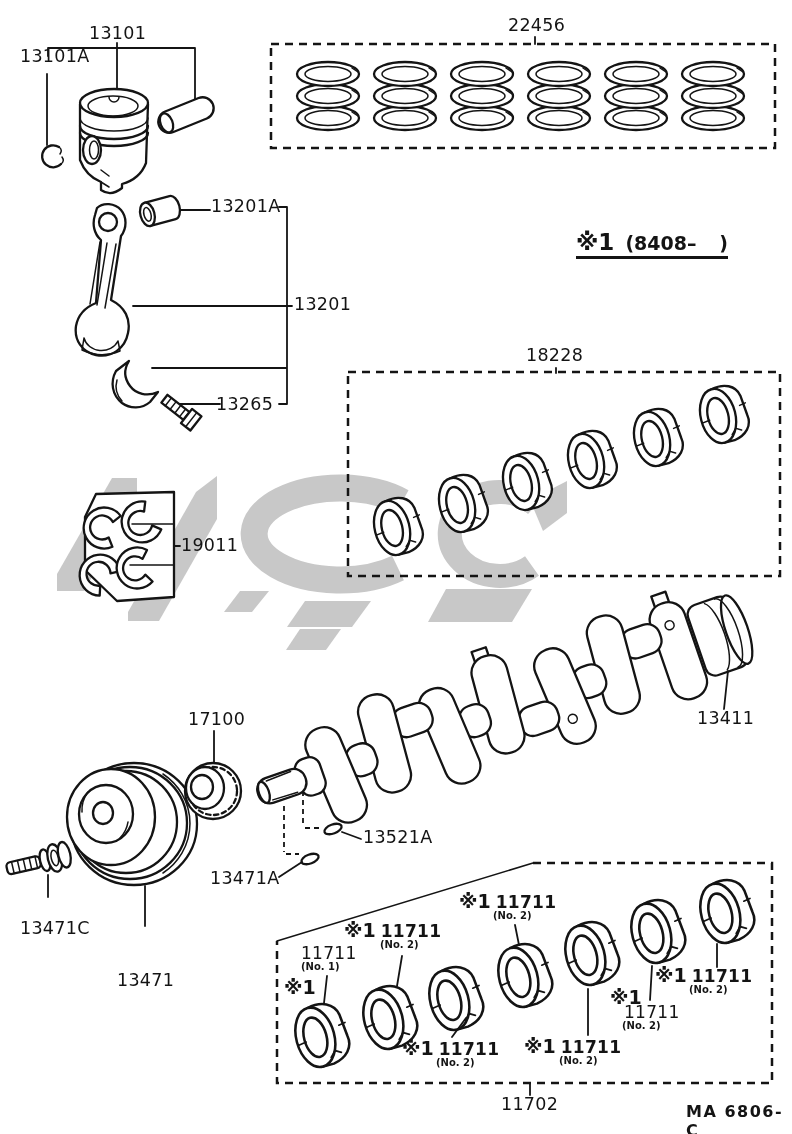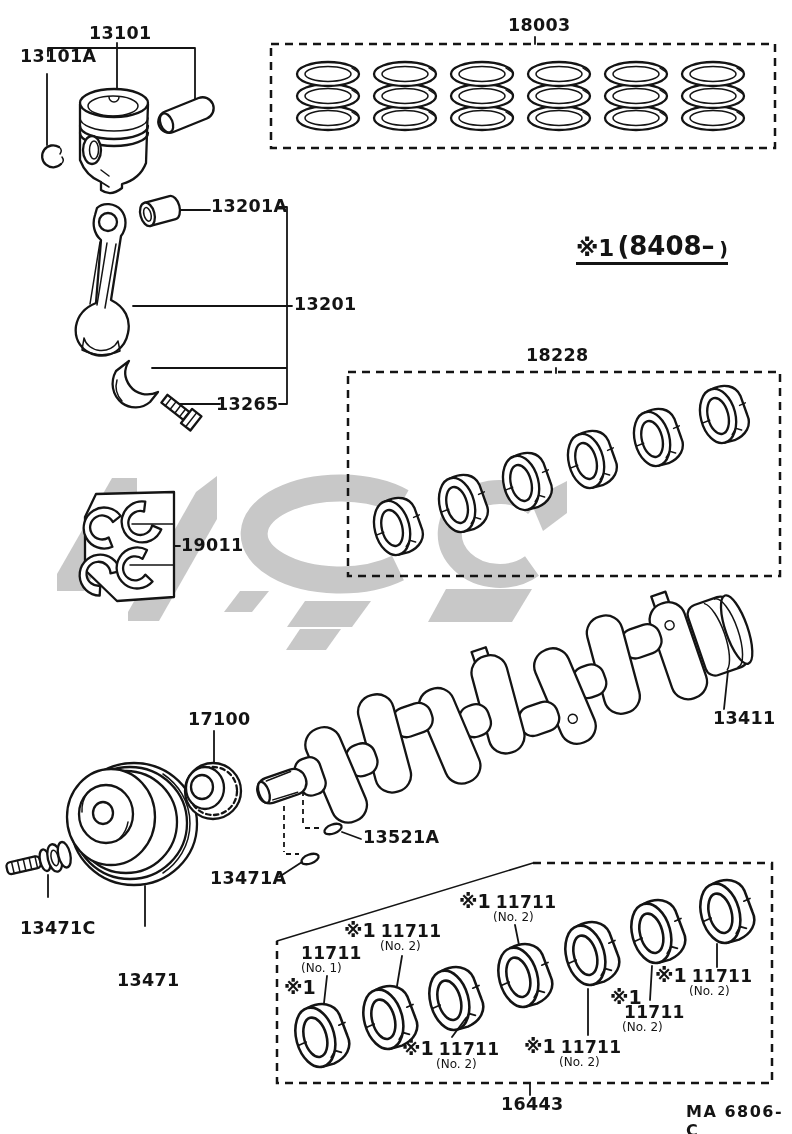--- a/index.html
+++ b/index.html
@@ -17,34 +17,34 @@
   svg .ln{stroke:var(--ink);stroke-width:2.3;fill:none;stroke-linecap:round;stroke-linejoin:round;}
   svg .fw{stroke:var(--ink);stroke-width:2.3;fill:var(--paper);stroke-linejoin:round;}
   svg .thin{stroke:var(--ink);stroke-width:1.5;fill:none;stroke-linecap:round;}
   svg .lead{stroke:var(--ink);stroke-width:1.8;fill:none;stroke-linecap:round;}
   svg .dash{stroke:var(--ink);stroke-width:2.5;fill:none;stroke-dasharray:8 6;}
   svg .dashl{stroke:var(--ink);stroke-width:1.8;fill:none;stroke-dasharray:5 4;}
   svg .wm{fill:var(--watermark);stroke:none;}
   svg .wms{stroke:var(--watermark);fill:none;}
 
   .lbl{
-    position:absolute;font-weight:700;font-size:17.5px;line-height:1;
+    position:absolute;font-weight:400;font-size:17.5px;line-height:1;
     letter-spacing:.3px;white-space:nowrap;color:var(--ink);
   }
   .mb-line{position:absolute;font-weight:700;white-space:nowrap;line-height:1;display:flex;align-items:flex-end;}
   .mb-line .star{font-size:19px;}
   .mb-line .num{font-size:17px;margin-left:5px;letter-spacing:.3px;}
-  .mb-size{position:absolute;font-weight:400;font-size:12px;line-height:1;white-space:nowrap;}
+  .mb-size{position:absolute;font-weight:700;font-size:10px;line-height:1;white-space:nowrap;}
   .mb-star{position:absolute;font-weight:700;font-size:19px;line-height:1;white-space:nowrap;}
   .note{
     position:absolute;display:flex;align-items:flex-end;
     border-bottom:3.5px solid var(--ink);padding-bottom:3px;font-weight:700;
   }
   .note .note-mark{font-size:23px;line-height:.85;}
-  .note .note-open{font-size:26px;line-height:1;margin-left:3px;}
+  .note .note-open{font-size:19px;line-height:1;margin-left:11px;}
   .note .note-close{font-size:19px;line-height:1;margin-left:auto;}
   .footer-code{position:absolute;font-weight:700;font-size:16px;letter-spacing:1.5px;}
 </style>
 </head>
 <body>
 
 <div class="page">
 
 <svg width="792" height="1134" viewBox="0 0 792 1134">
   <defs>
@@ -231,35 +231,35 @@
     <use href="#shell" transform="translate(392,1017) rotate(-15) scale(1.12)"></use>
     <use href="#shell" transform="translate(458,998) rotate(-15) scale(1.12)"></use>
     <use href="#shell" transform="translate(527,975) rotate(-15) scale(1.12)"></use>
     <use href="#shell" transform="translate(594,953) rotate(-15) scale(1.12)"></use>
     <use href="#shell" transform="translate(660,931) rotate(-15) scale(1.12)"></use>
     <use href="#shell" transform="translate(729,911) rotate(-15) scale(1.12)"></use>
     <path class="lead" d="M327,976 L324,1003 M402,956 L397,986 M515,925 L519,945 M452,1037 L466,1018 M588,1035 L588,989 M650,1000 L652,966 M717,967 L717,944"></path>
   </g>
 </svg>
 
-<div class="lbl" style="left:508px;top:17px">18003</div>
+<div class="lbl" style="left:508px;top:17px">22456</div>
 <div class="lbl" style="left:89px;top:25px">13101</div>
 <div class="lbl" style="left:20px;top:48px">13101A</div>
 <div class="lbl" style="left:211px;top:198px">13201A</div>
 <div class="lbl" style="left:294px;top:296px">13201</div>
 <div class="lbl" style="left:216px;top:396px">13265</div>
 <div class="lbl" style="left:526px;top:347px">18228</div>
 <div class="lbl" style="left:181px;top:537px">19011</div>
 <div class="lbl" style="left:188px;top:711px">17100</div>
-<div class="lbl" style="left:713px;top:710px">13411</div>
+<div class="lbl" style="left:697px;top:710px">13411</div>
 <div class="lbl" style="left:363px;top:829px">13521A</div>
 <div class="lbl" style="left:210px;top:870px">13471A</div>
 <div class="lbl" style="left:20px;top:920px">13471C</div>
 <div class="lbl" style="left:117px;top:972px">13471</div>
-<div class="lbl" style="left:501px;top:1096px">16443</div>
+<div class="lbl" style="left:501px;top:1096px">11702</div>
 
 <div class="note" style="left:576px;top:233px;width:152px">
   <span class="note-mark">※1</span>
   <span class="note-open">(8408–</span>
   <span class="note-close">)</span>
 </div>
 
 <div class="lbl" style="left:301px;top:945px;font-size:17px">11711</div>
 <div class="mb-size" style="left:301px;top:962px">(No. 1)</div>
 <div class="mb-star" style="left:284px;top:978px">※1</div>

